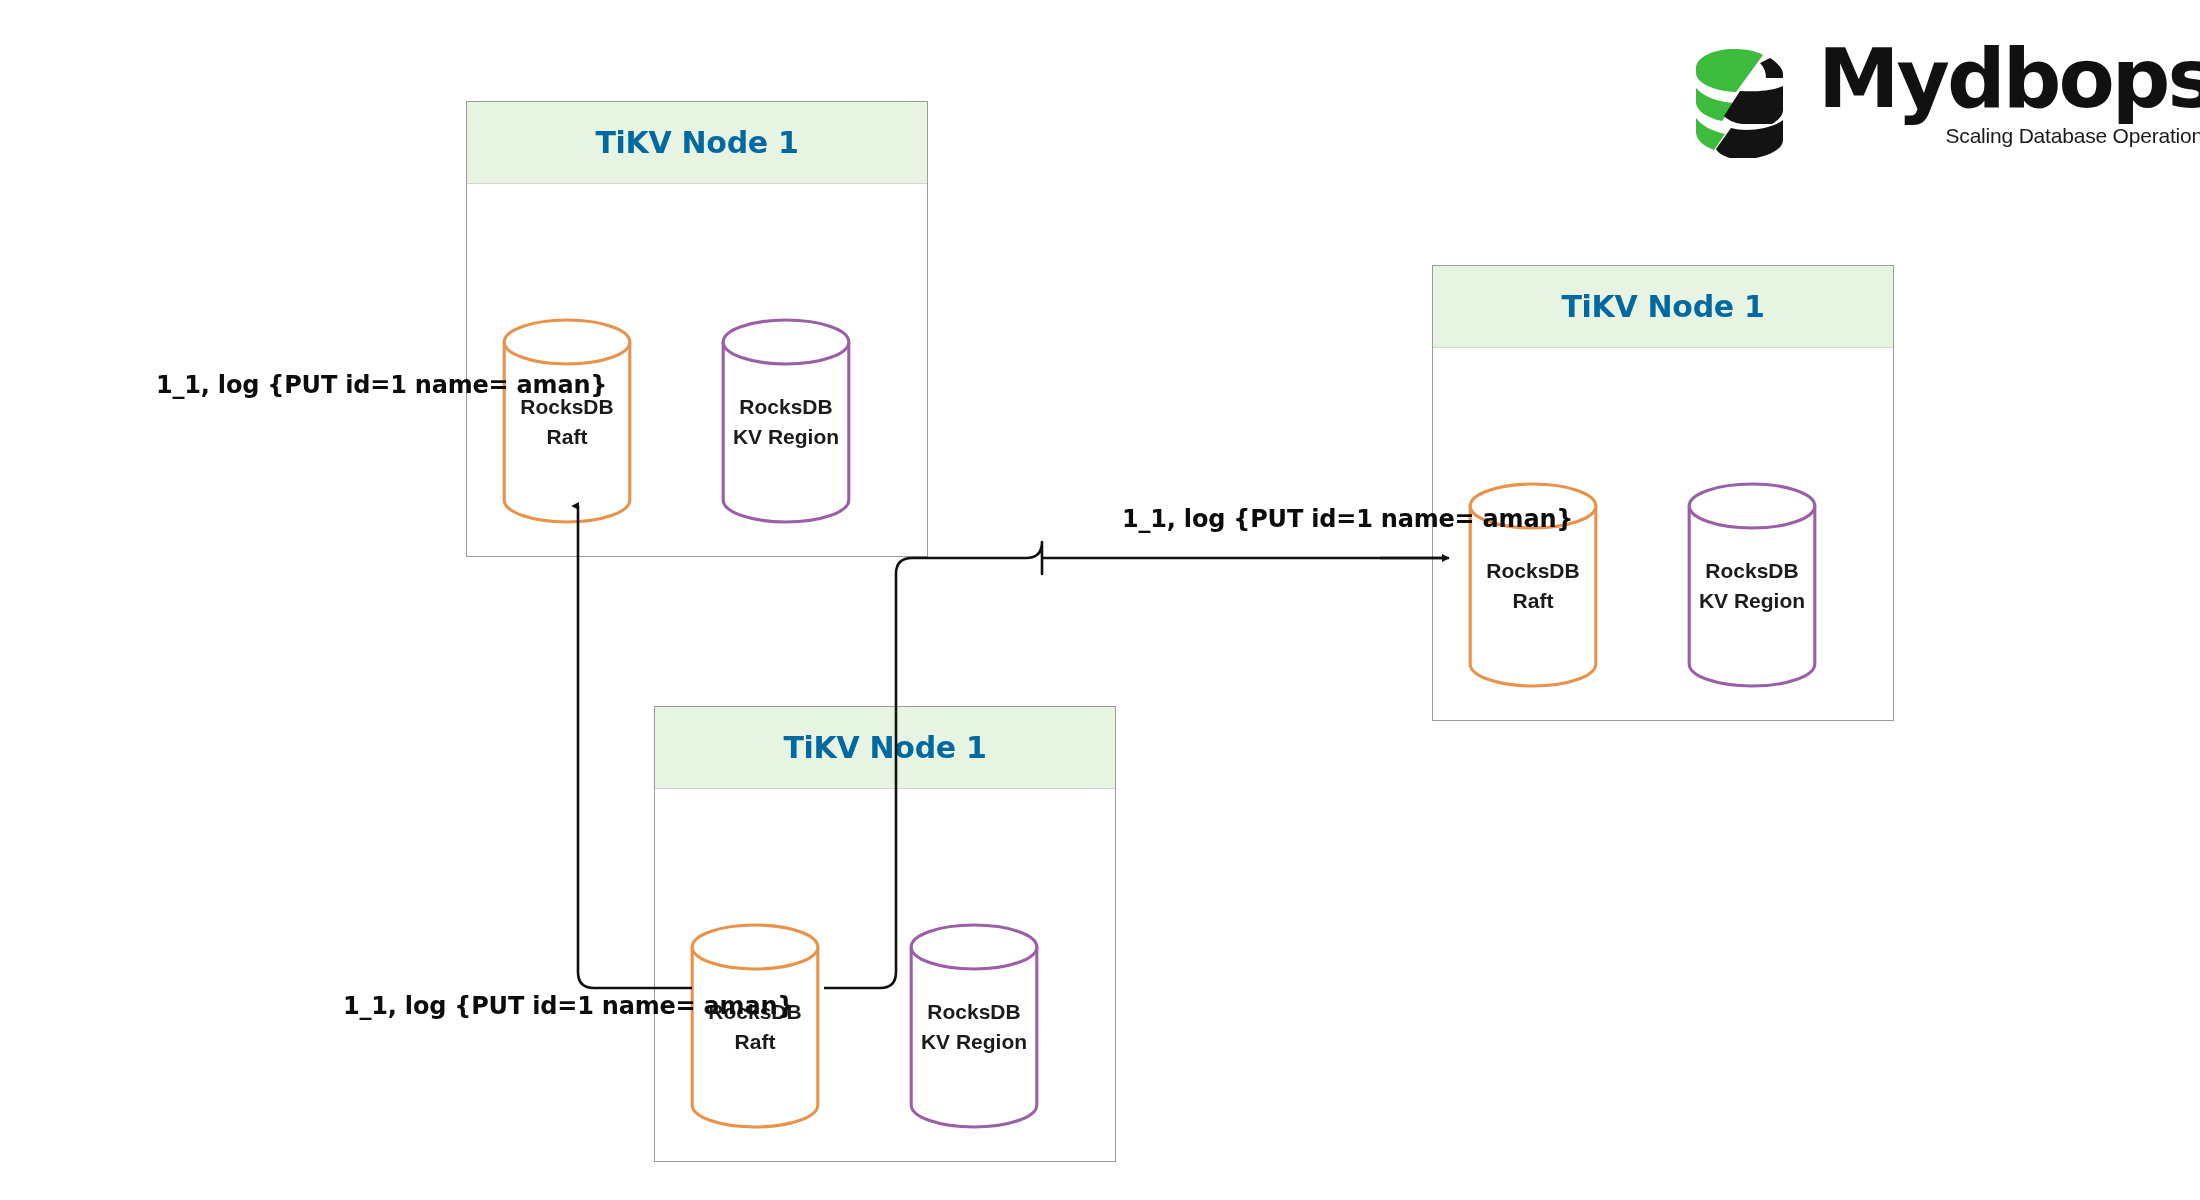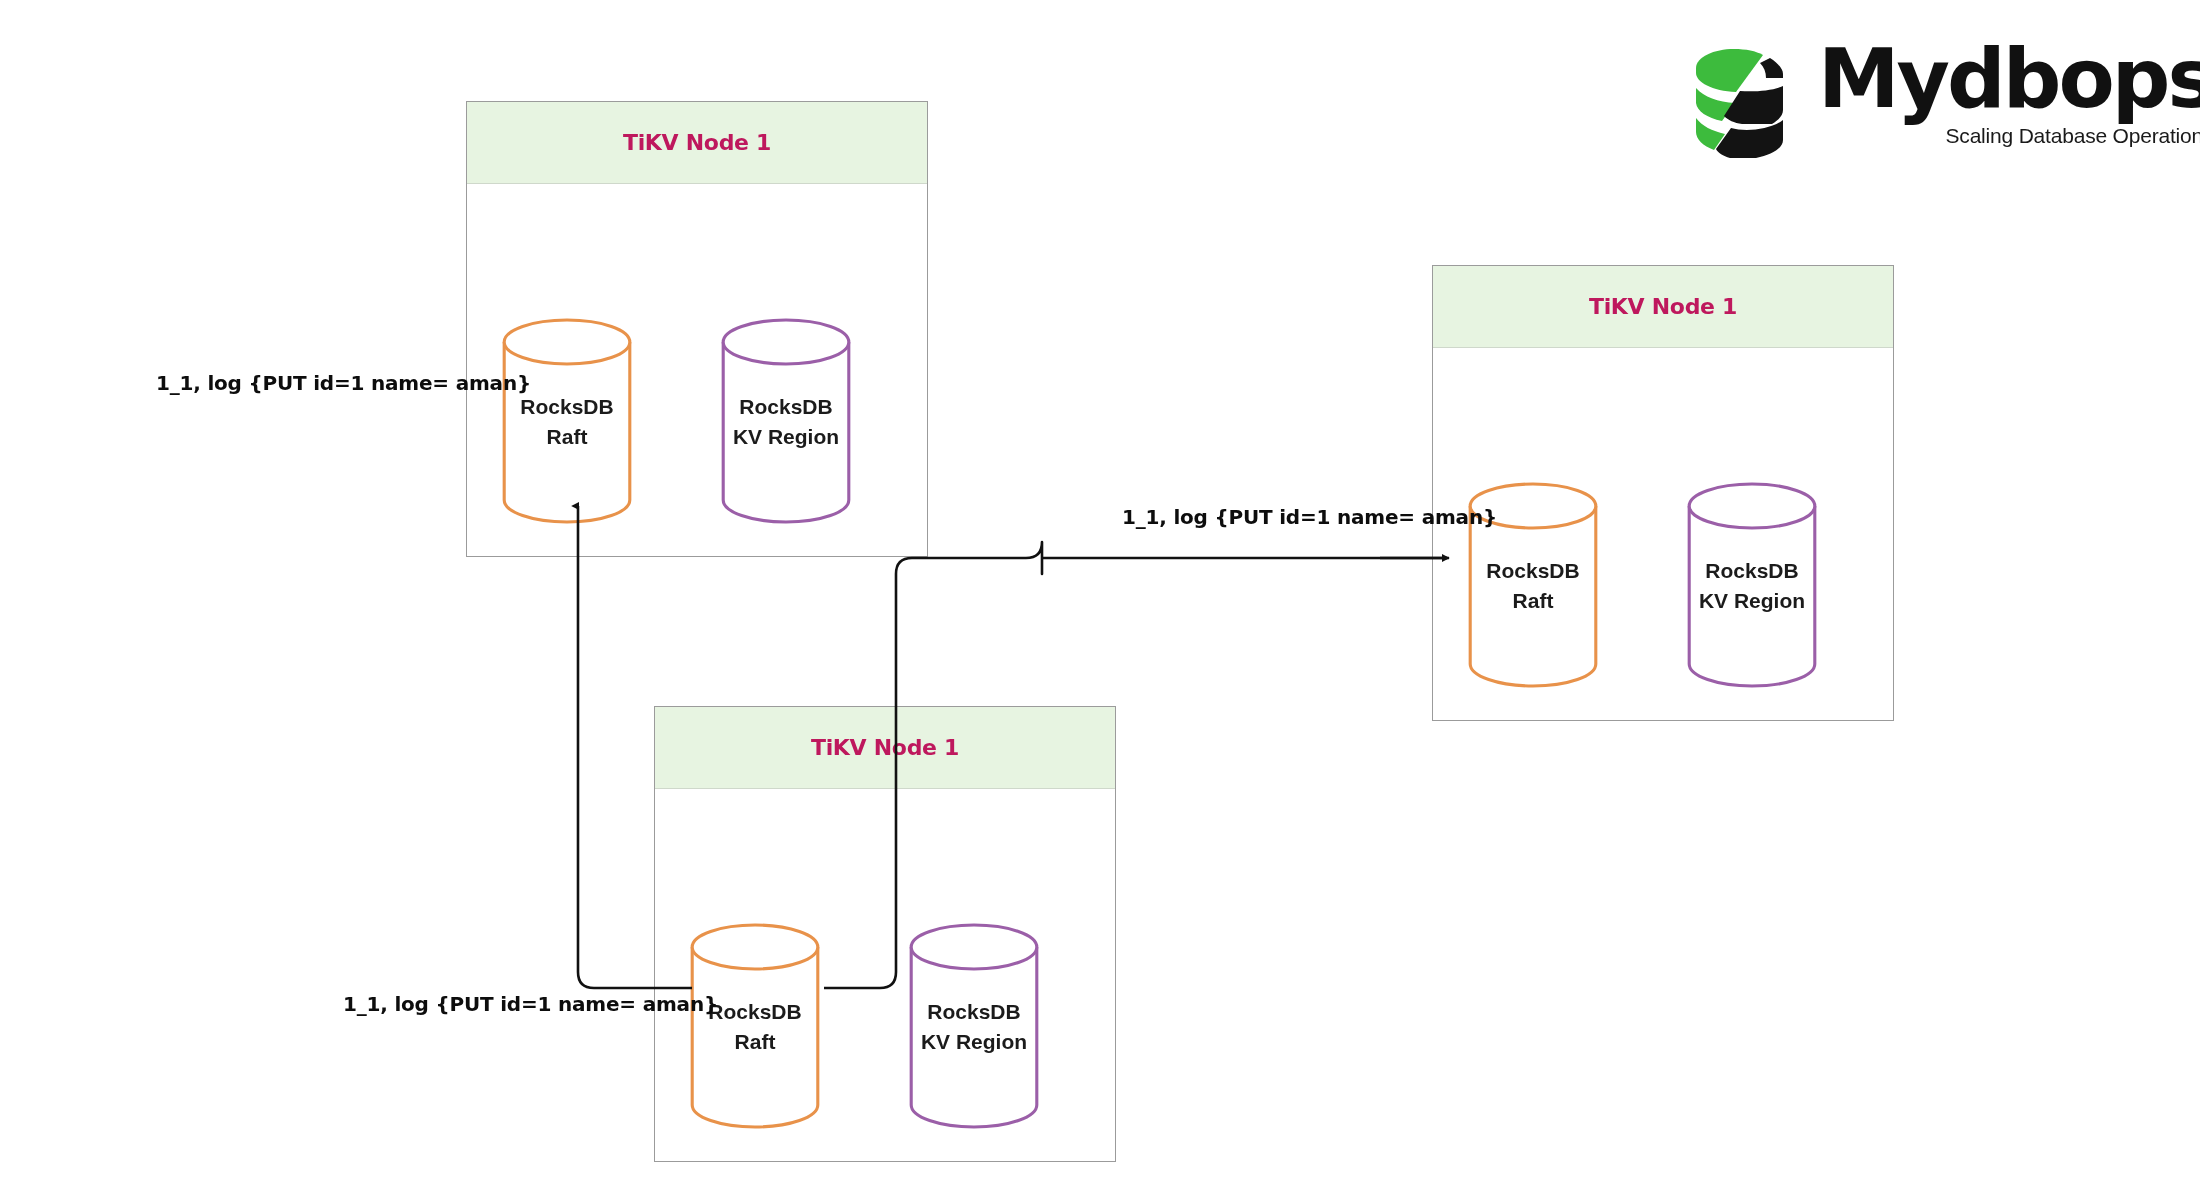--- a/index.html
+++ b/index.html
@@ -33,23 +33,23 @@
     background: #e7f4e1;
     border-bottom: 1px solid #cfd8cb;
     display: flex;
     align-items: center;
     justify-content: center;
     width: 100%;
   }
   .node-title {
     font-family: "DejaVu Sans", "Liberation Sans", sans-serif;
     font-weight: bold;
-    font-size: 22px;
+    font-size: 30px;
     letter-spacing: -0.3px;
-    color: #be185d;
+    color: #0369a1;
     white-space: nowrap;
   }
   .node-body {
     position: relative;
     width: 100%;
     font-weight: bold;
   }
 
   
   .cylinder {
@@ -84,21 +84,21 @@
     height: 1200px;
     z-index: 3;
     pointer-events: none;
   }
 
   
   .edge-label {
     position: absolute;
     font-family: "DejaVu Sans", "Liberation Sans", sans-serif;
     font-weight: bold;
-    font-size: 20px;
+    font-size: 24px;
     letter-spacing: -0.2px;
     color: #0d0d0d;
     white-space: nowrap;
     z-index: 4;
   }
 
   
   #logo {
     position: absolute;
     z-index: 5;

